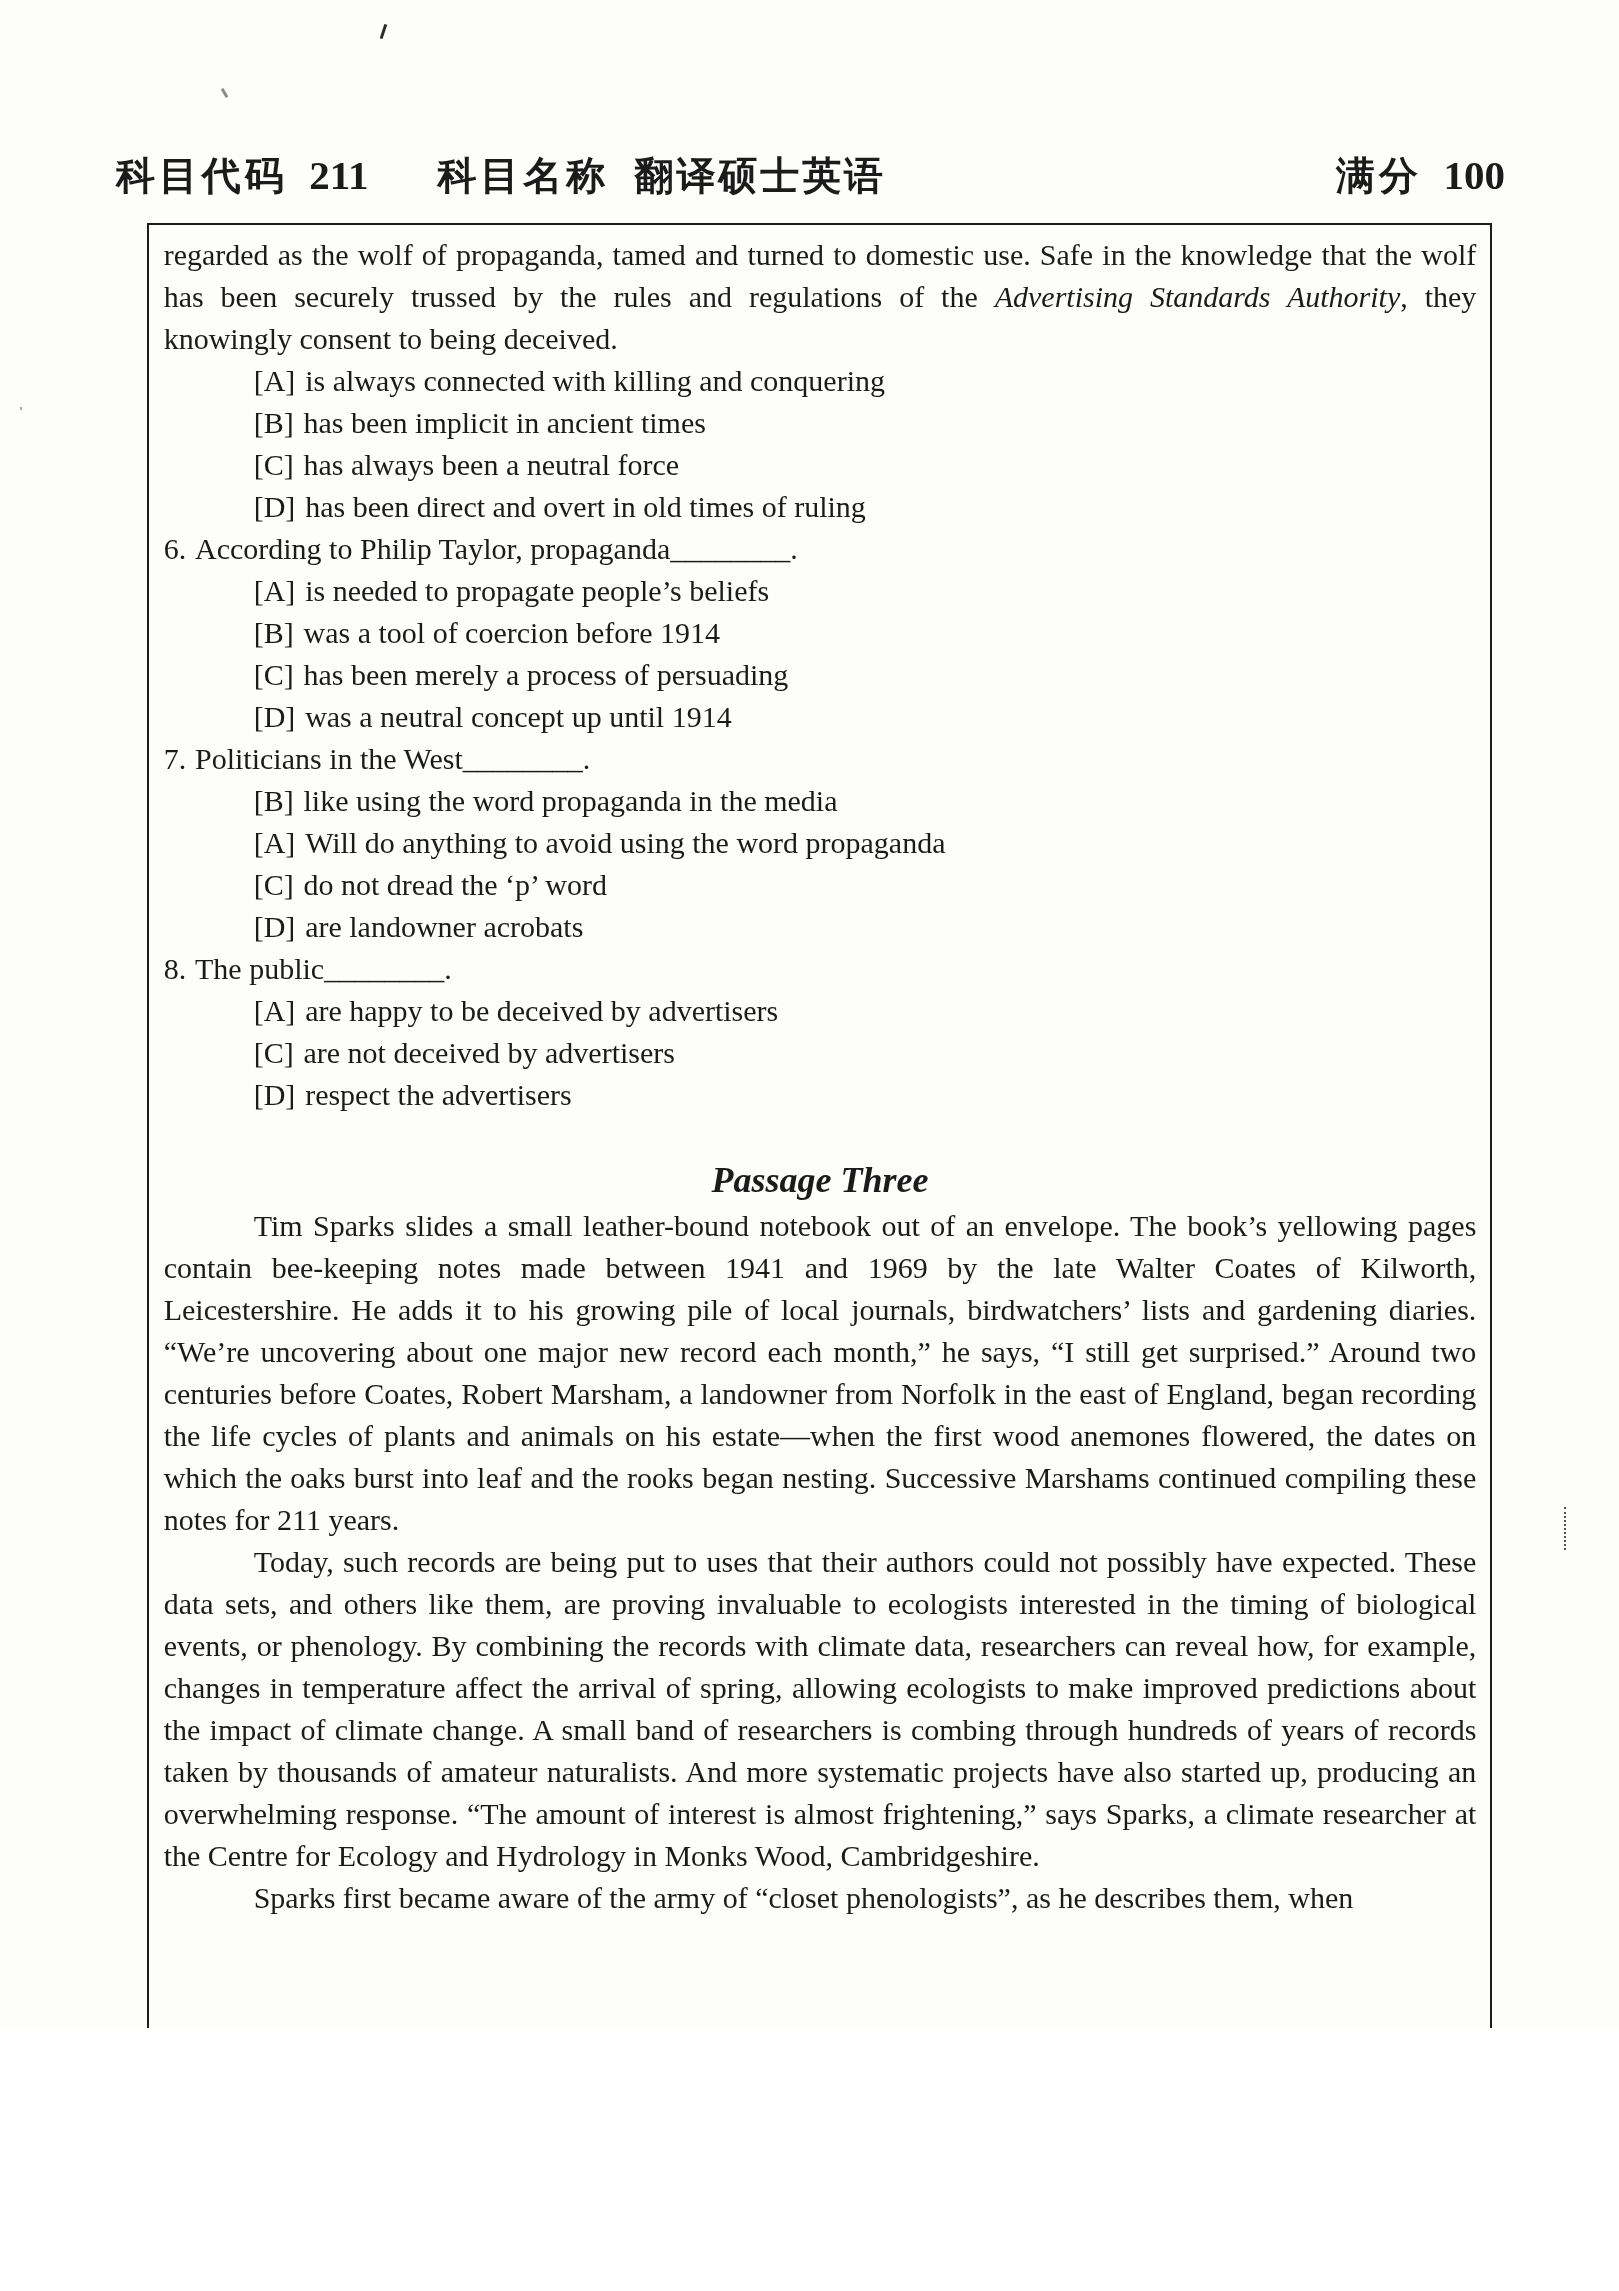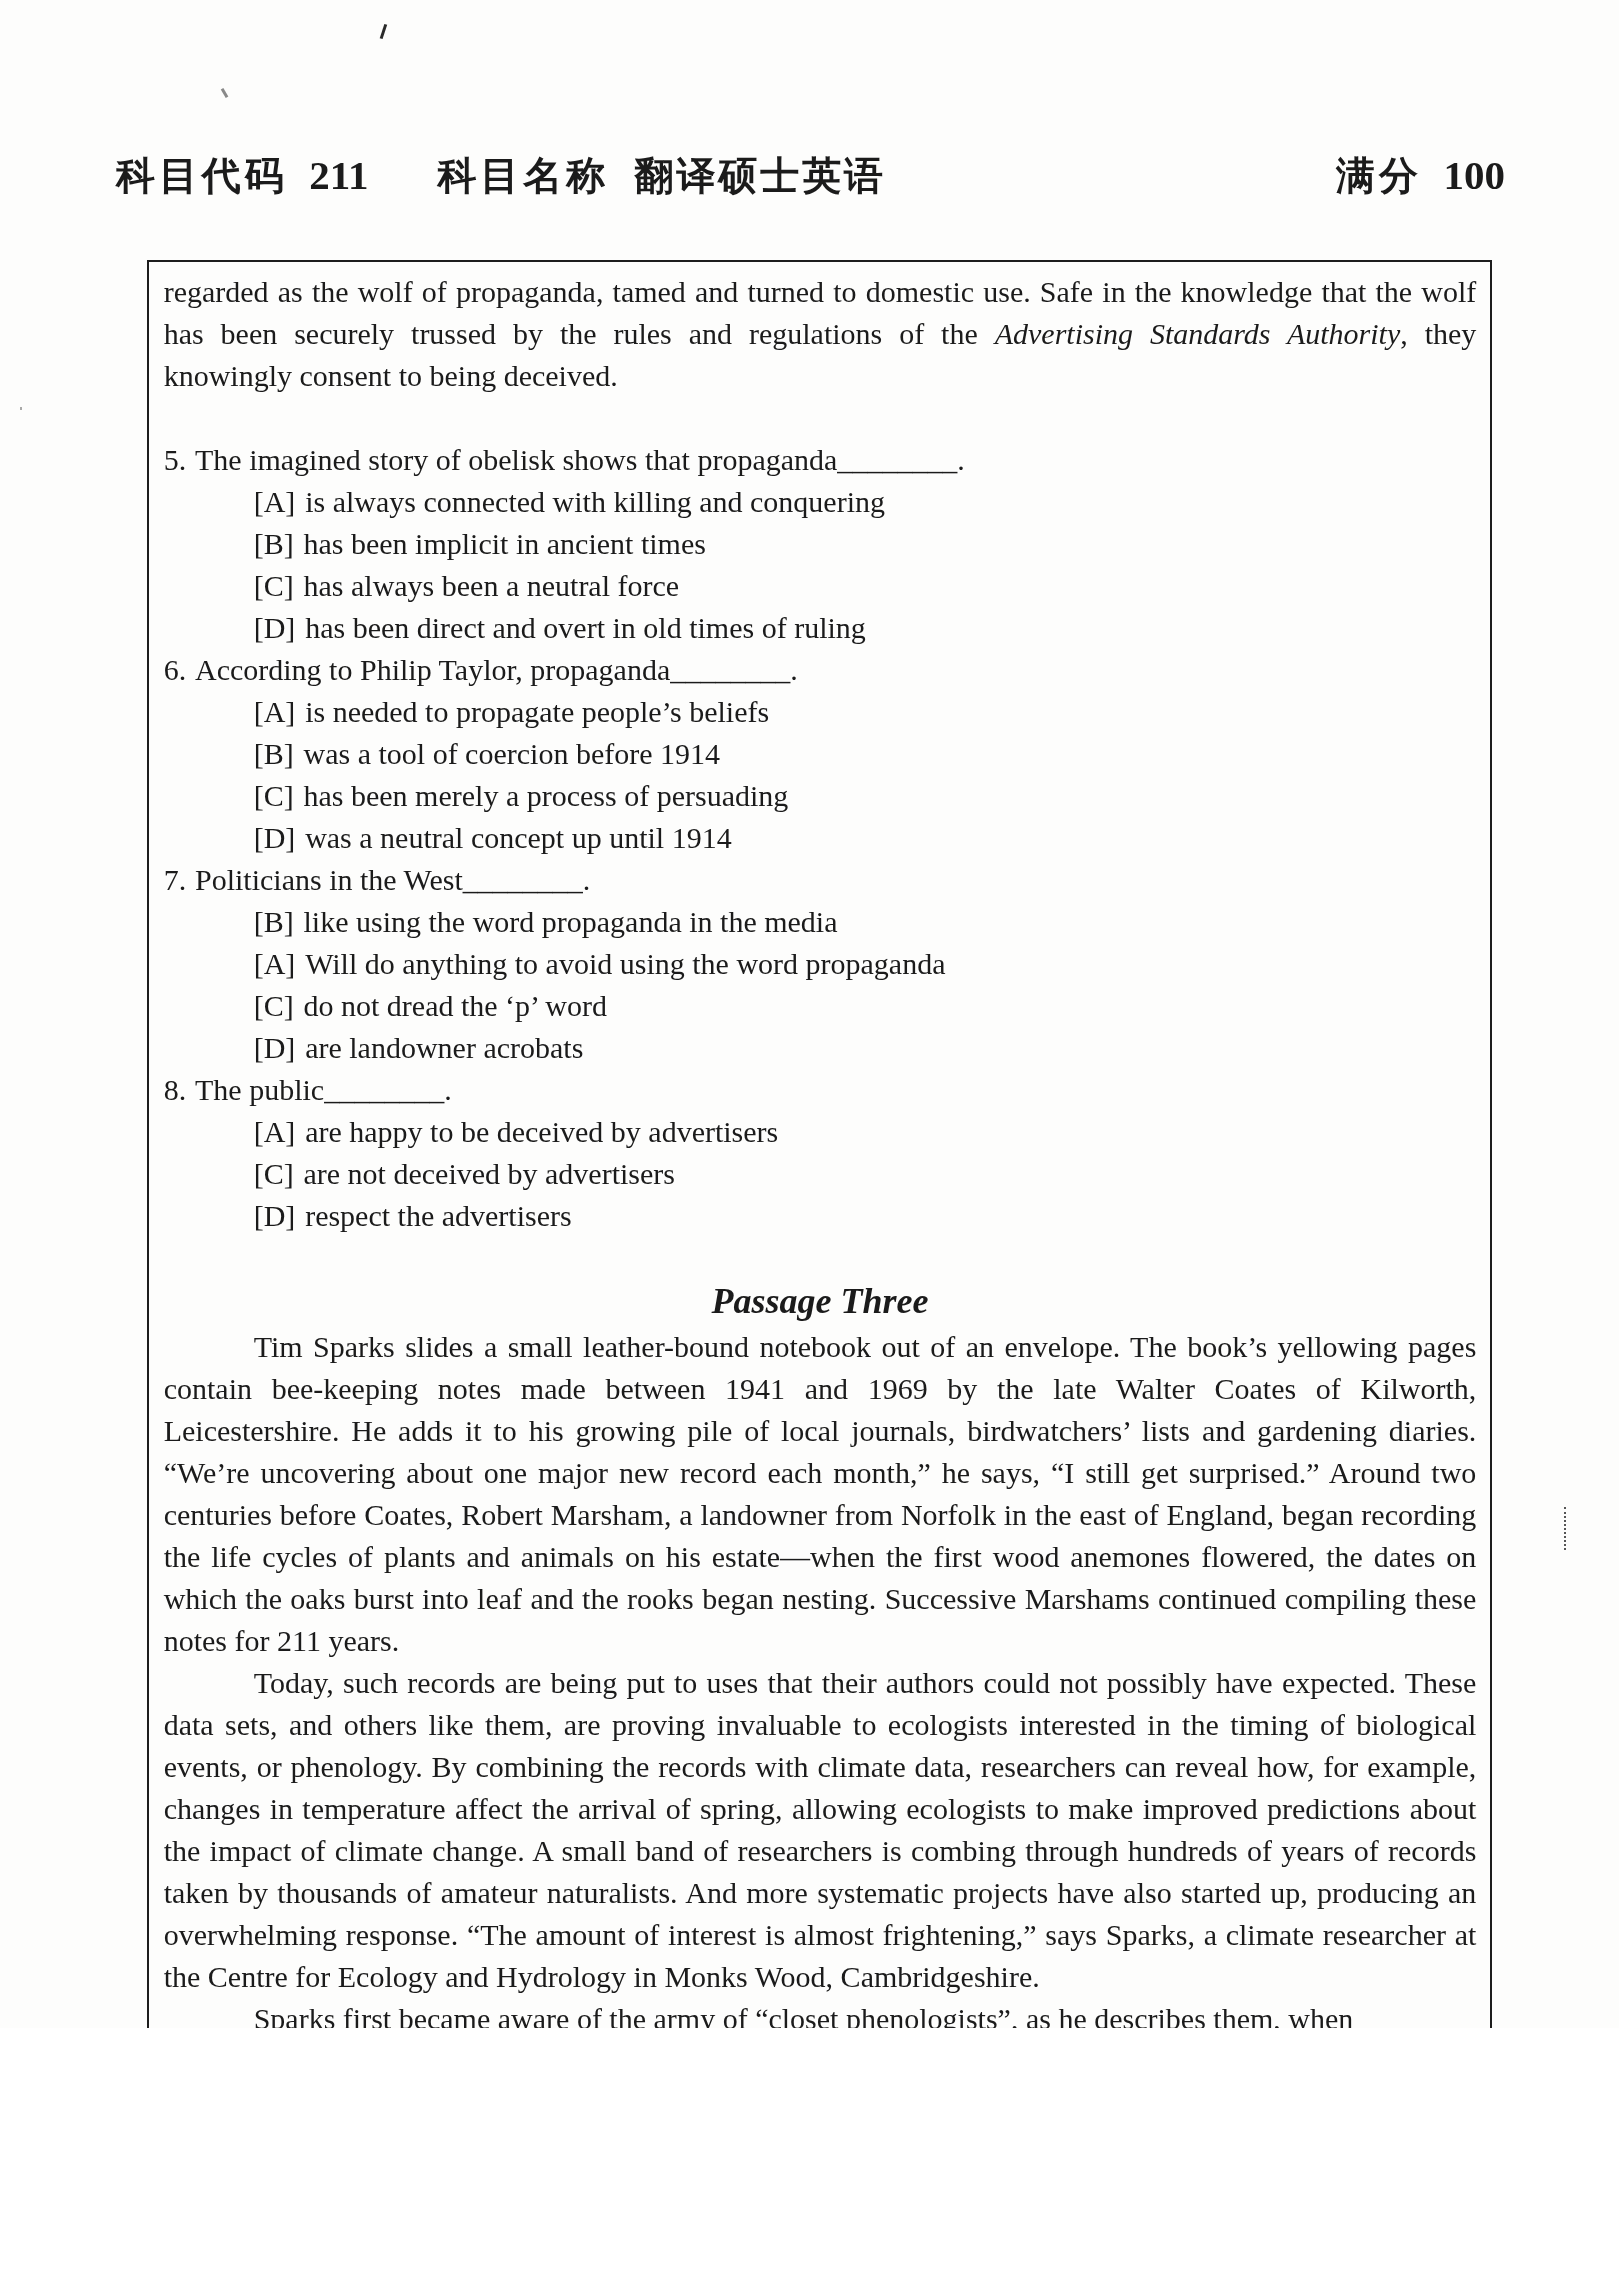--- a/index.html
+++ b/index.html
@@ -25,21 +25,20 @@
   .header .name { margin-left:25.5px; letter-spacing:2.9px; }
   
   .box {
     position:absolute; left:147px; top:223px;
     width:1345px; height:1876px;
     border:2.9px solid #1d1d1d;
     box-sizing:border-box;
     padding:8.8px 13.7px 7.8px 14.7px;
     font-size:30px; line-height:42px;
     text-align:justify;
-    margin-top:37px;
   }
   .box p { margin:0; }
   .intro .it { font-style:italic; }
   .question { margin:0; }
   .question.first { margin-top:42px; }
   .q-num { margin-right:8.8px; }
   .q-blank { white-space:nowrap; }
   .option { padding-left:90px; }
   .opt-label { margin-right:9.8px; }
   .passage-title {
@@ -84,23 +83,20 @@
     <div class="grp">
       <span class="lbl">满分</span>
       <span class="val">100</span>
     </div>
   </div>
 
   <div class="box">
 
     <p class="intro"><span>regarded as the wolf of propaganda, tamed and turned to domestic use. Safe in the knowledge that the wolf has been securely trussed by the rules and regulations of the </span><span class="it">Advertising Standards Authority</span><span>, they knowingly consent to being deceived.</span></p>
 
-    <div class="question first">
-      <span class="q-num">5.</span><span>The imagined story of obelisk shows that propaganda</span><span class="q-blank">________.</span>
-    </div>
     <div class="option"><span class="opt-label">[A]</span><span>is always connected with killing and conquering</span></div>
     <div class="option"><span class="opt-label">[B]</span><span>has been implicit in ancient times</span></div>
     <div class="option"><span class="opt-label">[C]</span><span>has always been a neutral force</span></div>
     <div class="option"><span class="opt-label">[D]</span><span>has been direct and overt in old times of ruling</span></div>
 
     <div class="question">
       <span class="q-num">6.</span><span>According to Philip Taylor, propaganda</span><span class="q-blank">________.</span>
     </div>
     <div class="option"><span class="opt-label">[A]</span><span>is needed to propagate people’s beliefs</span></div>
     <div class="option"><span class="opt-label">[B]</span><span>was a tool of coercion before 1914</span></div>

